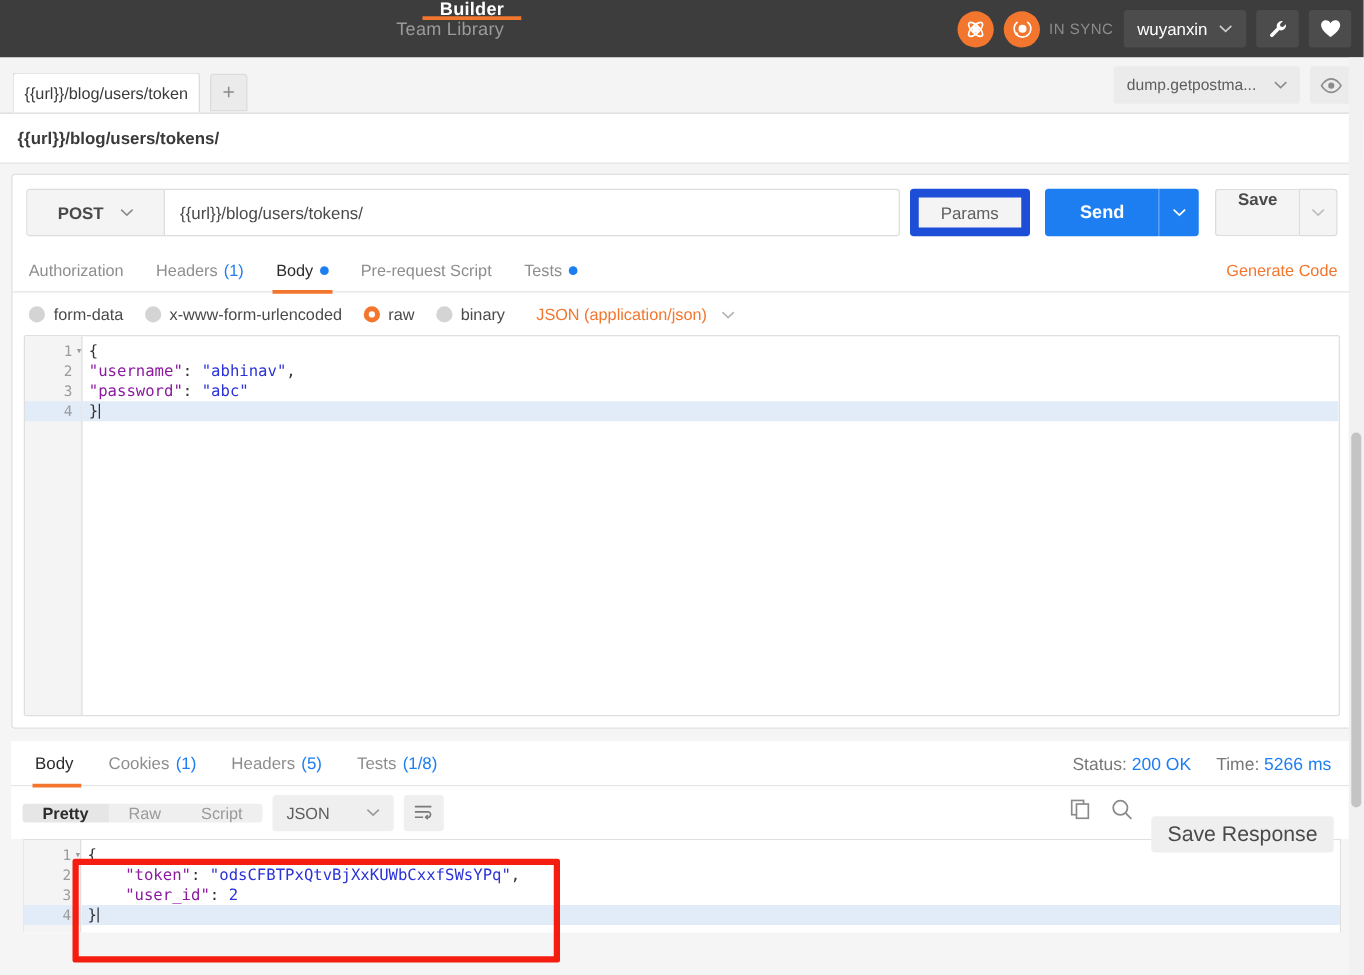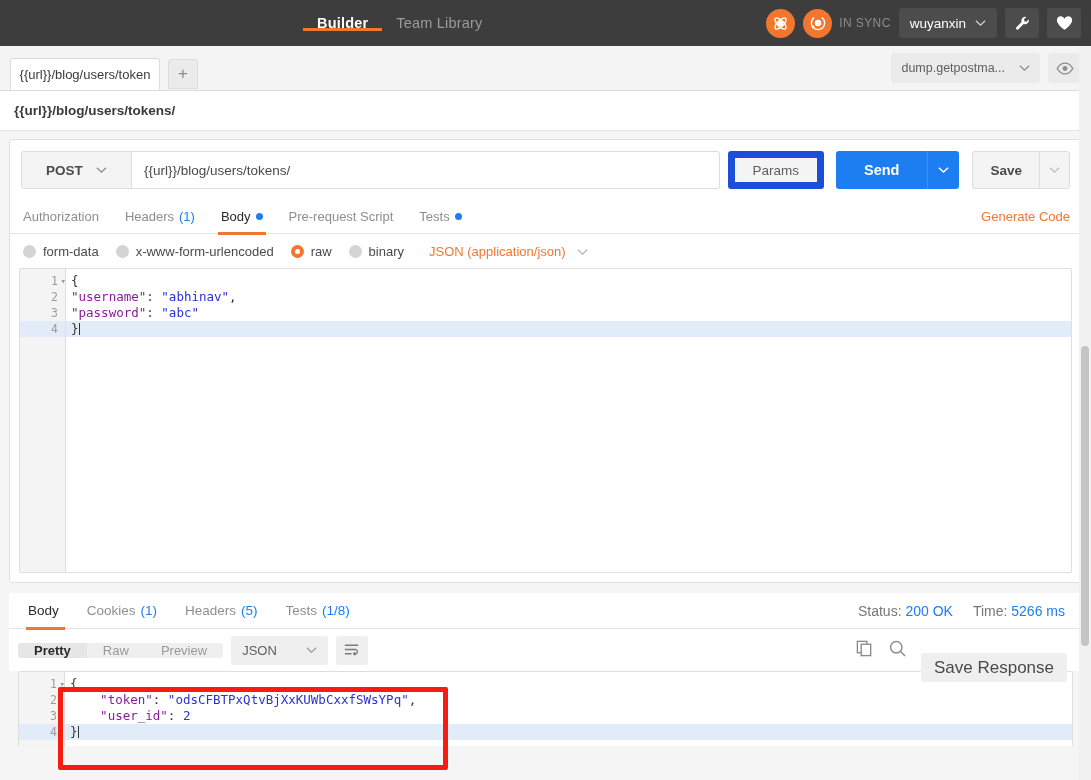--- a/index.html
+++ b/index.html
@@ -8,21 +8,21 @@
     font-family: "Liberation Sans", sans-serif;
     background: #f5f5f5;
     overflow: hidden;
   }
 
   
   .topbar {
     height: 46px; background: #3d3d3d;
     display: flex; align-items: stretch; position: relative;
   }
-  .topnav { display: flex; align-items: center; margin-left: 303px; }
+  .topnav { display: flex; align-items: flex-end; margin-left: 303px; flex-direction: column; }
   .topnav-item {
     display: flex; align-items: center; padding: 0 14px;
     font-size: 14.5px; color: #9a9a9a; position: relative;
     cursor: pointer; letter-spacing: .2px;
   }
   .topnav-item.active { color: #ffffff; font-weight: bold; }
   .topnav-item.active::after {
     content: ""; position: absolute; left: 0; right: 0; bottom: 0;
     height: 3px; background: #f2762e;
   }
@@ -127,21 +127,21 @@
   .send-caret {
     background: #1d7ef2; width: 32px; border-left: 1px solid #4193f3;
     border-radius: 0 3px 3px 0; display: flex; align-items: center;
     justify-content: center; cursor: pointer;
   }
   .save-group { display: flex; height: 38px; margin-left: 5px; }
   .btn-save {
     background: #f4f4f4; border: 1px solid #dcdcdc; border-right: none;
     border-radius: 3px 0 0 3px; padding: 0 17px;
     font-size: 13.5px; font-weight: bold; color: #4a4a4a;
-    display: flex; align-items: center; cursor: pointer;
+    display: flex; align-items: flex-start; cursor: pointer;
   }
   .save-caret {
     background: #f4f4f4; border: 1px solid #dcdcdc; width: 31px;
     border-radius: 0 3px 3px 0; display: flex; align-items: center;
     justify-content: center; cursor: pointer;
   }
 
   
   .subtabs {
     display: flex; align-items: center; padding: 0 11px;
@@ -521,21 +521,21 @@
 
     <div class="resp-toolbar">
       <div class="seg">
         <div class="seg-item active">
           <span>Pretty</span>
         </div>
         <div class="seg-item">
           <span>Raw</span>
         </div>
         <div class="seg-item">
-          <span>Preview</span>
+          <span>Script</span>
         </div>
       </div>
       <div class="fmt-sel">
         <span>JSON</span>
         <svg width="11" height="8" viewBox="0 0 12 8">
           <path d="M1 1.5 L6 6.3 L11 1.5" fill="none" stroke="#9a9a9a" stroke-width="1.4"></path>
         </svg>
       </div>
       <div class="wrap-btn">
         <svg width="17" height="14" viewBox="0 0 18 14">

